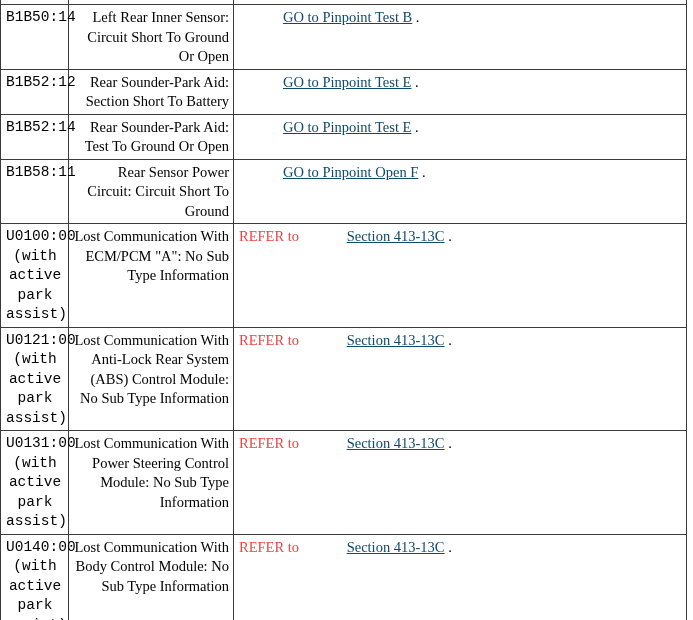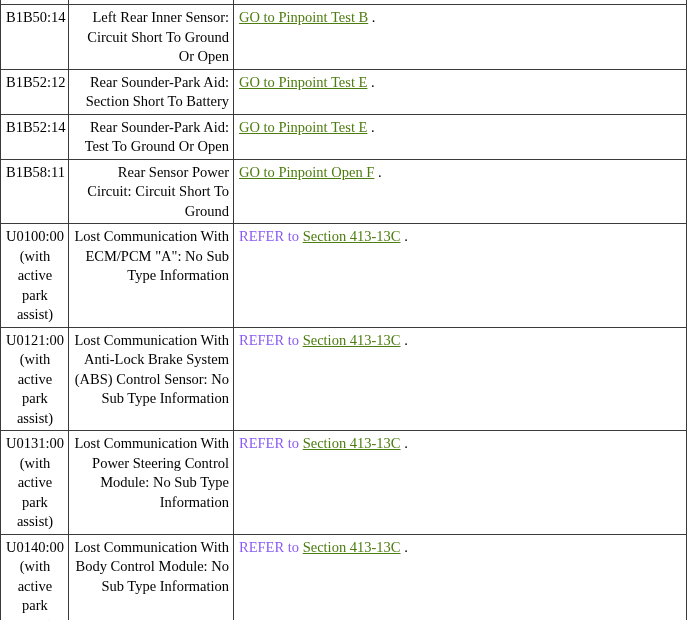--- a/index.html
+++ b/index.html
@@ -30,35 +30,37 @@
   #dtc-table td {
     border: 1px solid #3a3a3a;
     vertical-align: top;
     padding: 3px 4px 2px 5px;
     font-size: 14.5px;
     line-height: 19.5px;
   }
   td.code {
     text-align: left;
     white-space: nowrap;
+    font-family: Liberation Mono, monospace;
   }
   td.code.centered {
     text-align: center;
     white-space: normal;
     margin-left: 12px;
   }
   td.desc { text-align: right; }
   td.act  { text-align: left; }
 
   a.doclink {
-    color: #4d7c0f;
+    color: #0c4a6e;
     text-decoration: underline;
     cursor: pointer;
+    margin-left: 44px;
   }
-  .prefix { color: #8b5cf6; }
+  .prefix { color: #ef4444; }
   .period { color: #000000; }
 
   
   td.clip { height: 20px; }
 </style>
 </head>
 <body>
 
 <table id="dtc-table">
   <colgroup>
@@ -93,21 +95,21 @@
         <td class="desc"><span>Rear Sensor Power Circuit: Circuit Short To Ground</span></td>
         <td class="act"><a class="doclink" href="#">GO to Pinpoint Open F</a> <span class="period">.</span></td>
       </tr>
       <tr>
         <td class="code centered"><span>U0100:00 (with active park assist)</span></td>
         <td class="desc"><span>Lost Communication With ECM/PCM "A": No Sub Type Information</span></td>
         <td class="act"><span class="prefix">REFER to </span><a class="doclink" href="#">Section 413-13C</a> <span class="period">.</span></td>
       </tr>
       <tr>
         <td class="code centered"><span>U0121:00 (with active park assist)</span></td>
-        <td class="desc"><span>Lost Communication With Anti-Lock Brake System (ABS) Control Sensor: No Sub Type Information</span></td>
+        <td class="desc"><span>Lost Communication With Anti-Lock Rear System (ABS) Control Module: No Sub Type Information</span></td>
         <td class="act"><span class="prefix">REFER to </span><a class="doclink" href="#">Section 413-13C</a> <span class="period">.</span></td>
       </tr>
       <tr>
         <td class="code centered"><span>U0131:00 (with active park assist)</span></td>
         <td class="desc"><span>Lost Communication With Power Steering Control Module: No Sub Type Information</span></td>
         <td class="act"><span class="prefix">REFER to </span><a class="doclink" href="#">Section 413-13C</a> <span class="period">.</span></td>
       </tr>
       <tr>
         <td class="code centered"><span>U0140:00 (with active park assist)</span></td>
         <td class="desc"><span>Lost Communication With Body Control Module: No Sub Type Information</span></td>

